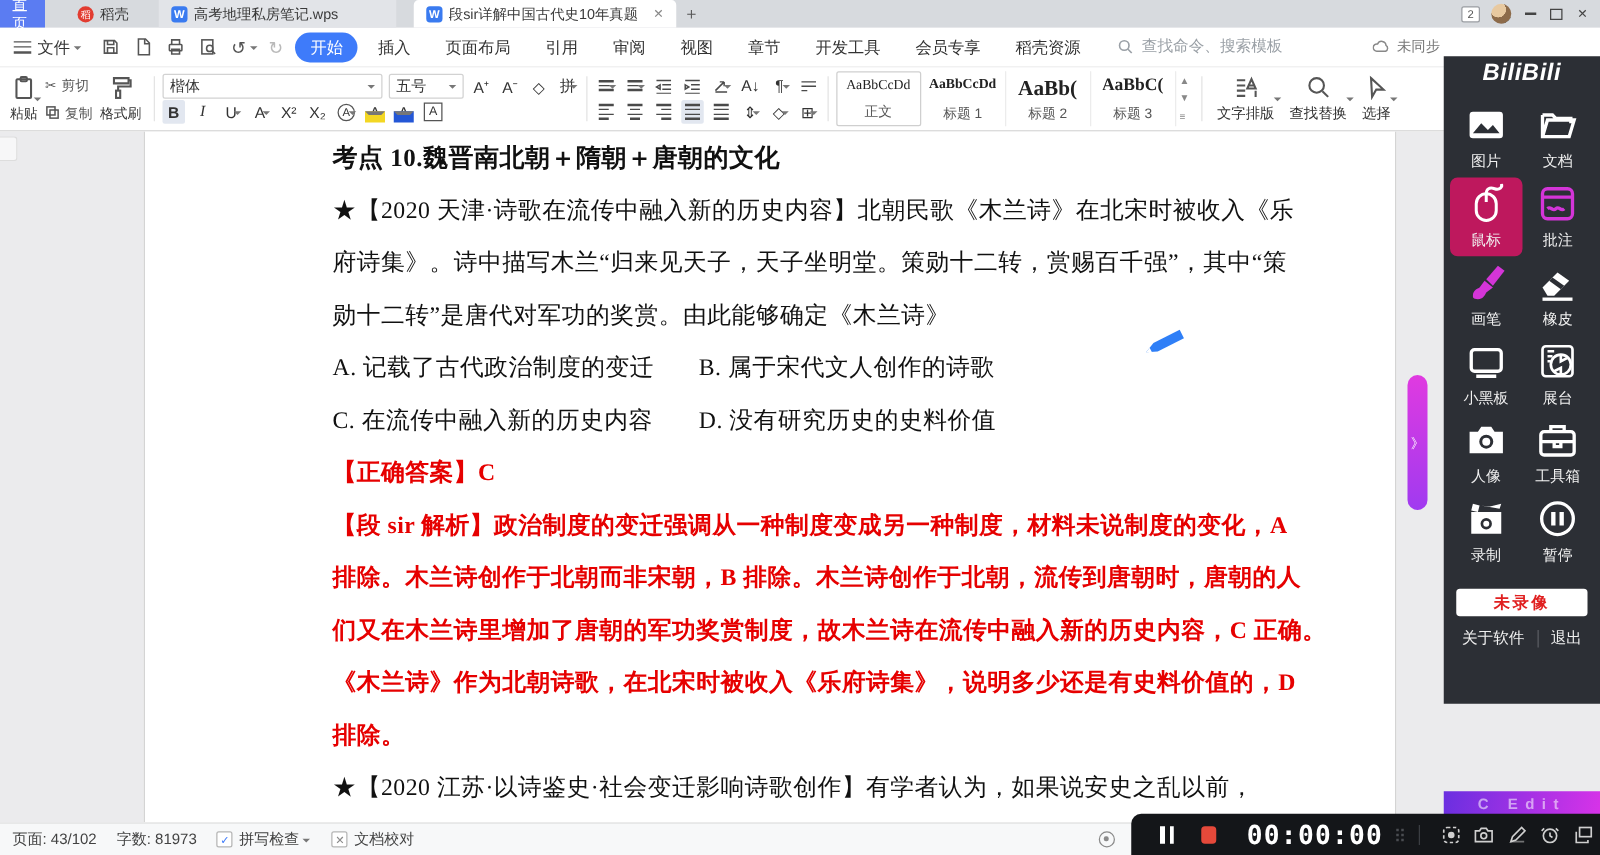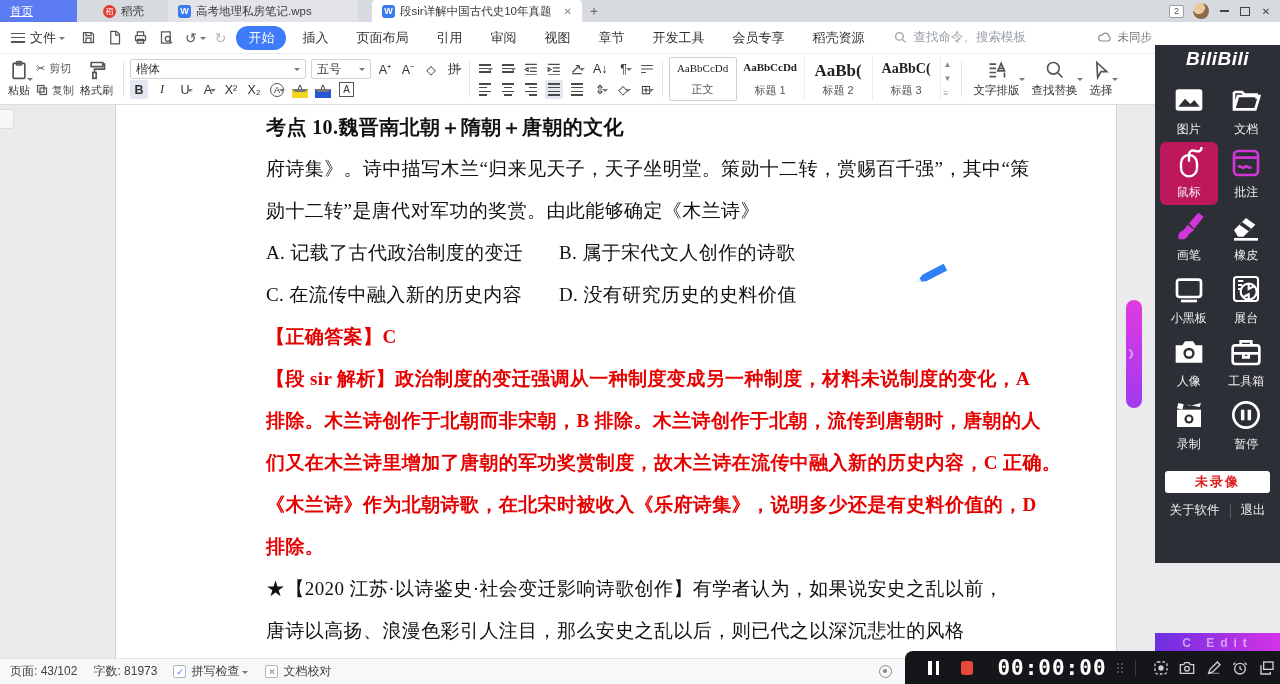--- a/index.html
+++ b/index.html
@@ -2,21 +2,21 @@
 <html><head>
 <meta charset="utf-8">
 <style>
   * { margin:0; padding:0; box-sizing:border-box; }
   html,body { width:1280px; height:684px; overflow:hidden; }
   body { font-family:"Liberation Sans", sans-serif; position:relative; background:#ebebed; font-size:12px; color:#3c3c3c; }
 
   
   .tabbar { position:absolute; left:0; top:0; width:1280px; height:22px; background:#d7dade; display:flex; align-items:stretch; z-index:30; }
   .tab { display:flex; align-items:center; gap:5px; padding:0 10px; font-size:11.5px; color:#3a3a3a; position:relative; }
-  .tab.home { background:#5b7cf2; color:#fff; width:77px; justify-content:flex-start;text-decoration:underline; }
+  .tab.home { background:#5b7cf2; color:#fff; width:36px; justify-content:flex-start;text-decoration:underline; }
   .tab.inactive { background:#e2e4e8; margin-left:14px; width:190px; }
   .tab.active { background:#ffffff; margin-left:14px; width:210px; border-radius:4px 4px 0 0; }
   .wicon { width:13px; height:13px; background:#3a7bf0; border-radius:3px; color:#fff; font-size:9px; font-weight:bold; display:flex; align-items:center; justify-content:center; flex:0 0 auto; }
   .dkicon { width:13px; height:13px; background:#e23c30; border-radius:50%; color:#fff; font-size:8px; display:flex; align-items:center; justify-content:center; flex:0 0 auto; }
   .tab .ttitle { white-space:nowrap; overflow:hidden; text-overflow:ellipsis; flex:1; }
   .tclose { color:#888; font-size:10px; flex:0 0 auto; }
   .tnew { width:24px; display:flex; align-items:center; justify-content:center; color:#555; font-size:13px; }
   .tb-right { position:absolute; right:0; top:0; height:22px; display:flex; align-items:center; gap:9px; padding:0 8px; }
   .badge2 { width:15px; height:13px; border:1px solid #9a9da2; border-radius:2px; font-size:9px; display:flex; align-items:center; justify-content:center; color:#555; background:#fff; }
   .avatar { width:16px; height:16px; border-radius:50%; background:radial-gradient(circle at 35% 30%, #e8c9a0 0 40%, #8d6b4a 41% 75%, #4c3a28 76%); }
@@ -423,20 +423,21 @@
       </svg>
     <span class="lbl">选择</span>
   </div>
 </div>
 
 <div class="workspace">
   <div class="leftnub"></div>
   <div class="page">
     <div class="doc">
       <div class="dline heading">考点 10.魏晋南北朝＋隋朝＋唐朝的文化</div>
+      <div class="dline">★【2020 天津·诗歌在流传中融入新的历史内容】北朝民歌《木兰诗》在北宋时被收入《乐</div>
       <div class="dline">府诗集》。诗中描写木兰“归来见天子，天子坐明堂。策勋十二转，赏赐百千强”，其中“策</div>
       <div class="dline">勋十二转”是唐代对军功的奖赏。由此能够确定《木兰诗》</div>
       <div class="dline"><span class="opt-a">A. 记载了古代政治制度的变迁</span><span>B. 属于宋代文人创作的诗歌</span></div>
       <div class="dline"><span class="opt-a">C. 在流传中融入新的历史内容</span><span>D. 没有研究历史的史料价值</span></div>
       <div class="dline red">【正确答案】C</div>
       <div class="dline red">【段 sir 解析】政治制度的变迁强调从一种制度变成另一种制度，材料未说制度的变化，A</div>
       <div class="dline red">排除。木兰诗创作于北朝而非宋朝，B 排除。木兰诗创作于北朝，流传到唐朝时，唐朝的人</div>
       <div class="dline red">们又在木兰诗里增加了唐朝的军功奖赏制度，故木兰诗在流传中融入新的历史内容，C 正确。</div>
       <div class="dline red">《木兰诗》作为北朝诗歌，在北宋时被收入《乐府诗集》，说明多少还是有史料价值的，D</div>
       <div class="dline red">排除。</div>

